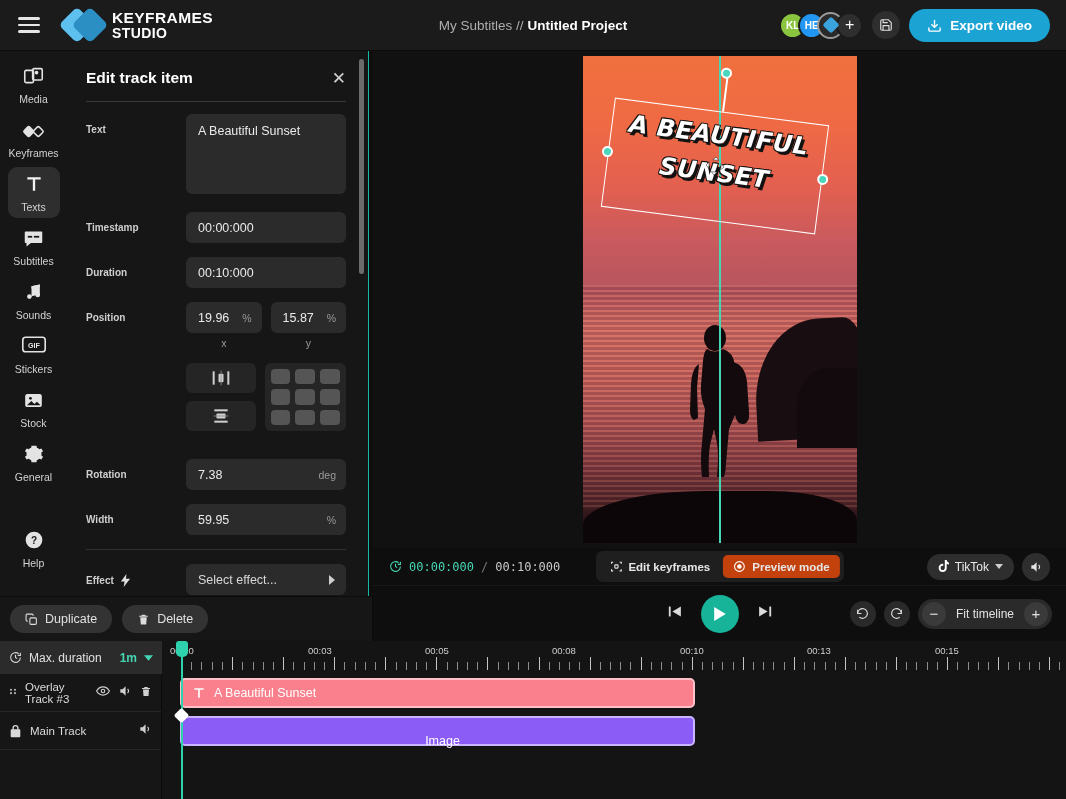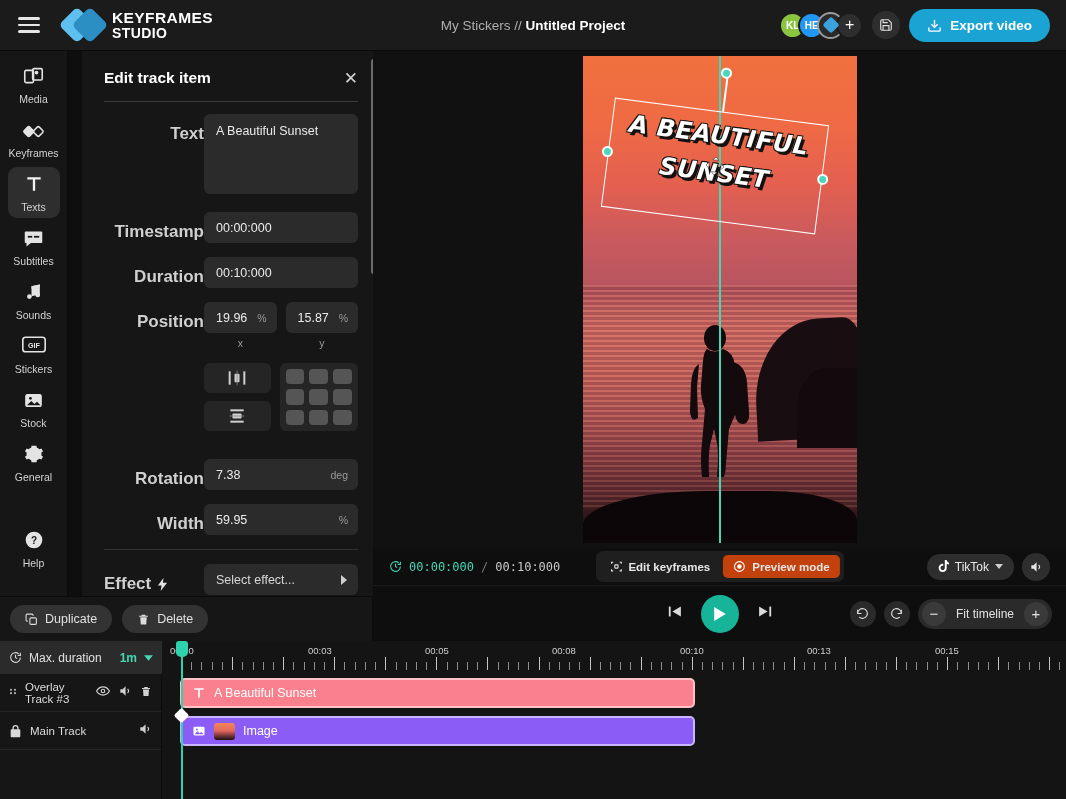--- a/index.html
+++ b/index.html
@@ -76,31 +76,31 @@
     display: flex; flex-direction: column; align-items: center; cursor: pointer;
   }
   .rail-item.active { background: #2e2e2e; }
   .rail-item .glyph { height: 24px; display: flex; align-items: flex-start; justify-content: center; color: #e3e3e3; }
   .rail-item .lbl { font-size: 10.5px; color: #d2d2d2; margin-top: 3px; }
   .rail-spacer { flex: 1; }
   .rail-help { margin-bottom: 22px; }
 
   
   .panel {
-    position: absolute; left: 82px; top: 51px; width: 305px; height: 545px;
-    background: #161616; border-right: 7px solid #14b8a6; overflow: hidden;
+    position: absolute; left: 64px; top: 51px; width: 305px; height: 545px;
+    background: #161616; border-right: 1px solid #14b8a6; overflow: hidden;
   }
   .panel-head { padding: 18px 22px 0 22px; }
   .panel-head .row { display: flex; align-items: center; justify-content: space-between; }
   .panel-title { font-size: 15.5px; font-weight: bold; color: #fff; }
   .close-x { color: #cfcfcf; font-size: 17px; cursor: pointer; line-height: 1; }
   .panel-rule { height: 1px; background: #3a3a3a; margin-top: 14px; }
   .panel-body { padding: 12px 22px 0 22px; }
   .field { display: flex; align-items: flex-start; margin-bottom: 14px; }
-  .field-label { width: 100px; flex: none; font-size: 17px; color: #cfcfcf; padding-top: 10px; font-weight: bold; text-align: right; }
+  .field-label { width: 100px; flex: none; font-size: 10px; color: #cfcfcf; padding-top: 10px; font-weight: bold; }
   .field-ctl { flex: 1; }
   .txtarea {
     width: 100%; height: 80px; background: #2b2b2b; border: none; border-radius: 6px;
     color: #eaeaea; font-size: 12.5px; font-family: "Liberation Sans", sans-serif;
     padding: 10px 12px; resize: none; outline: none;
   }
   .inp {
     width: 100%; height: 31px; background: #2b2b2b; border: none; border-radius: 6px;
     color: #eaeaea; font-size: 12.5px; font-family: "Liberation Sans", sans-serif;
     padding: 0 12px; outline: none;
@@ -290,21 +290,21 @@
   .tl-area {
     position: absolute; left: 162px; top: 674px; width: 904px; height: 125px;
     background: #141414; overflow: hidden;
   }
   .clip {
     position: absolute; height: 30px; border-radius: 5px;
     display: flex; align-items: center; gap: 8px; padding-left: 10px;
     font-size: 12.5px; color: #fff; cursor: pointer;
   }
   .clip.text { background: #f9808c; border: 2px solid #ffc0c8; }
-  .clip.image { background: #8b5cf6; border: 2px solid #c9b4ff; }
+  .clip.image { background: #8b5cf6; border: 2px solid #c9b4ff; flex-direction: column; }
   .clip .thumb {
     width: 21px; height: 17px; border-radius: 3px;
     background: linear-gradient(180deg,#f4855c 0%,#e26a5d 45%,#7d3a3c 72%,#1d0f11 100%);
   }
   .playhead {
     position: absolute; top: 0; width: 2px; background: #2ed3ae; z-index: 9;
   }
   .playhead-knob {
     position: absolute; top: 0; left: -5px; width: 12px; height: 16px;
     background: #2ed3ae; border-radius: 3px 3px 5px 5px;
@@ -329,21 +329,21 @@
       <div class="brand-mark">
         <div class="d1"></div>
           <div class="d2"></div>
       </div>
       <div class="brand-text">
         <div>KEYFRAMES</div>
         <div>STUDIO</div>
       </div>
     </div>
     <div class="project-title">
-      <span class="ws">My Stickers //</span>
+      <span class="ws">My Subtitles //</span>
       <span class="pj">Untitled Project</span>
     </div>
     <div class="header-right">
       <div class="avatars">
         <div class="avatar kl">KL</div>
         <div class="avatar he">HE</div>
         <div class="avatar me">
             <i></i>
           </div>
         <div class="avatar plus">+</div>

